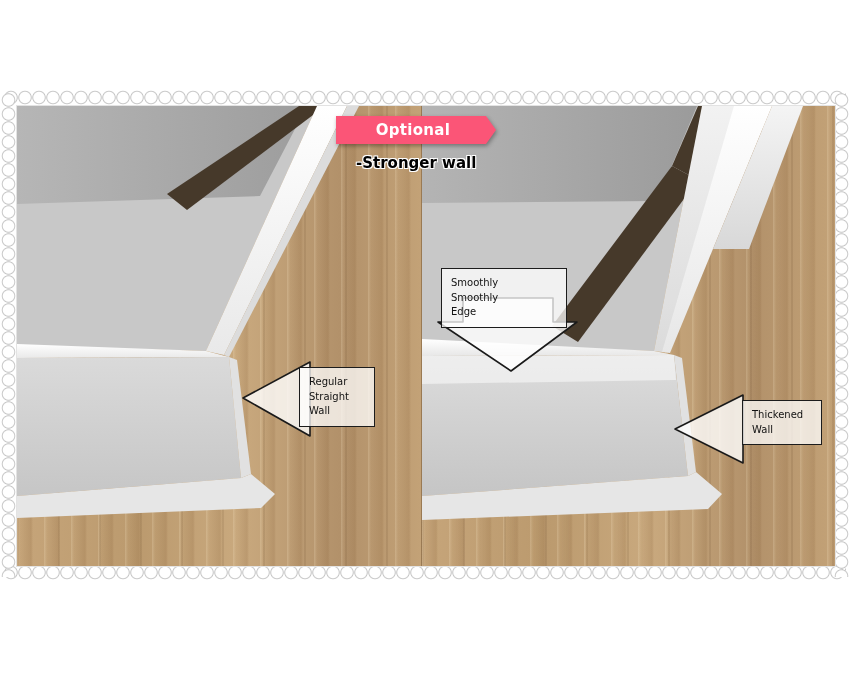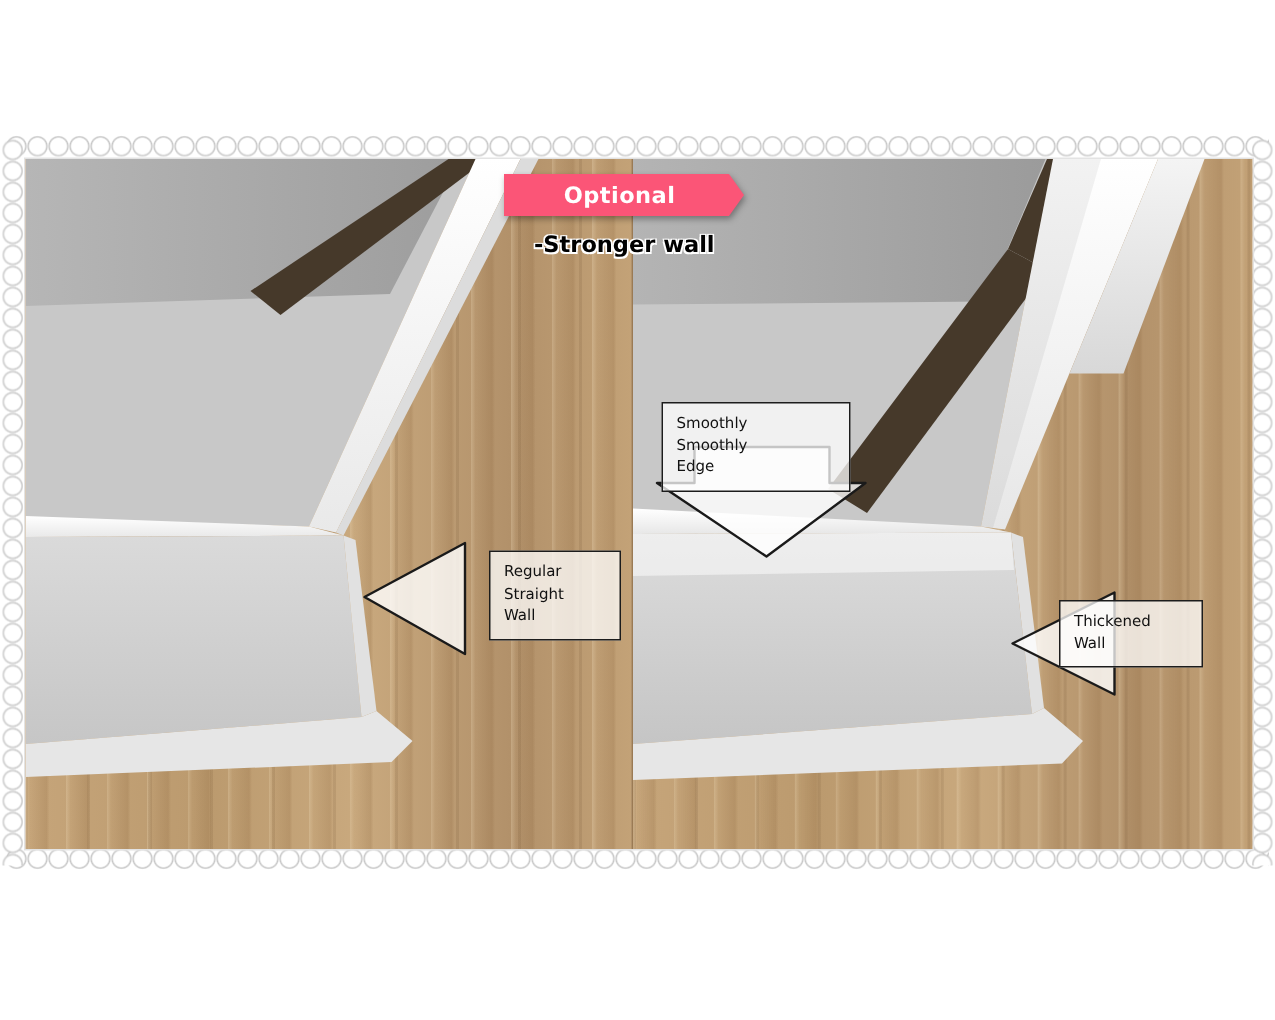--- a/index.html
+++ b/index.html
@@ -149,27 +149,27 @@
   </svg>
   <div class="callout-box" style="left: 441px; top: 268px; width: 126px; background-color: rgba(255, 255, 255, 0.75);">
     <span>Smoothly</span>
     <span>Smoothly</span>
     <span>Edge</span>
   </div>
 
   <svg class="arrow-svg" style="left:240px;top:358px;" width="72" height="82">
     <polygon class="arrow-shape" points="3,40 70,4 70,78"></polygon>
   </svg>
-  <div class="callout-box" style="left: 326px; top: 367px; width: 88px; background-color: rgba(255, 255, 255, 0.75);">
+  <div class="callout-box" style="left: 299px; top: 367px; width: 76px; background-color: rgba(255, 255, 255, 0.75);">
     <span>Regular</span>
     <span>Straight</span>
     <span>Wall</span>
   </div>
 
   <svg class="arrow-svg" style="left:672px;top:392px;" width="74" height="74">
     <polygon class="arrow-shape" points="3,37 71,3 71,71"></polygon>
   </svg>
-  <div class="callout-box" style="left: 706px; top: 400px; width: 96px; background-color: rgba(255, 255, 255, 0.75);">
+  <div class="callout-box" style="left: 742px; top: 400px; width: 80px; background-color: rgba(255, 255, 255, 0.75);">
     <span>Thickened</span>
     <span>Wall</span>
   </div>
 
 </div>
 
 </body></html>

